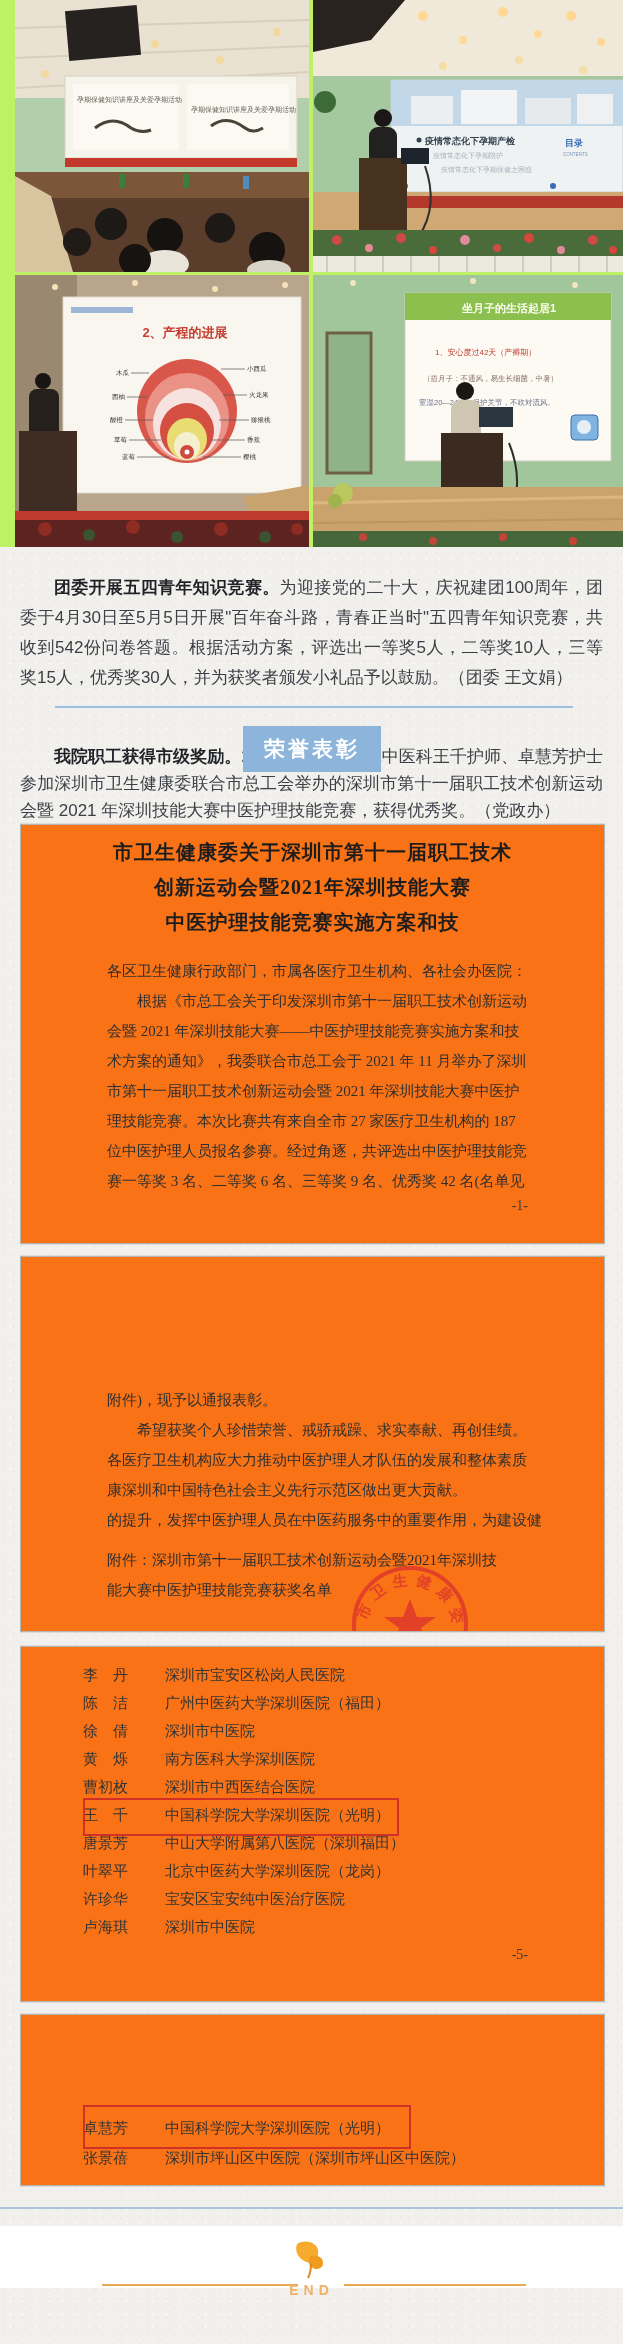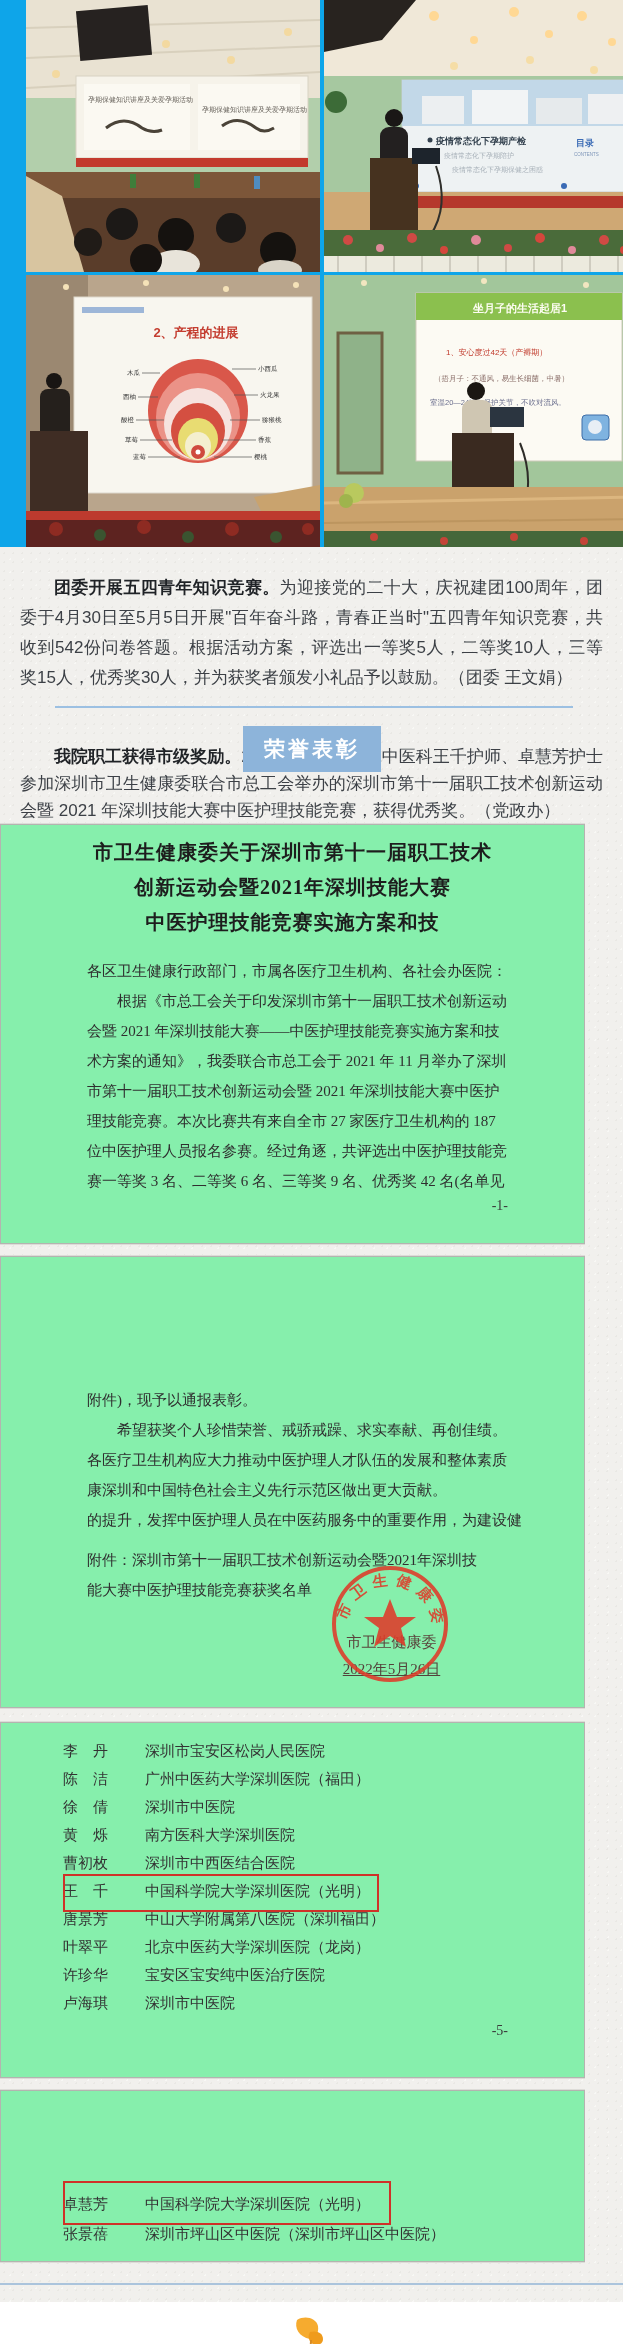--- a/index.html
+++ b/index.html
@@ -7,46 +7,46 @@
     width:623px;height:2344px;overflow:hidden;position:relative;
     font-family:"Liberation Sans",sans-serif;
     background-color:#f1f0ed;
     background-image:radial-gradient(#e9e8e4 1px, transparent 1px),
                      radial-gradient(#f8f8f5 1px, transparent 1px);
     background-size:9px 9px,13px 13px;background-position:0 0,4px 7px;
   }
   
   .photo-grid{
     display:grid;grid-template-columns:294px 310px;grid-template-rows:272px 272px;
-    gap:3px 4px;padding-left:26px;background:#0ea5e9;height:547px;box-sizing:border-box;
+    gap:3px 4px;padding-left:15px;background:#bef264;height:547px;box-sizing:border-box;
   }
   .photo{overflow:hidden;position:relative;}
   .photo svg{display:block;width:100%;height:100%;}
   
   .para{margin:0 20px;color:#3c4046;text-align:justify;overflow:hidden;}
   .para .lead{font-weight:bold;color:#1f2226;}
   .para1{margin-top:26px;font-size:17px;line-height:30px;height:120px;text-indent:2em;}
   .para2{margin-top:12px;font-size:17px;line-height:27px;height:81px;text-indent:2em;}
   
   .badge-row{position:relative;height:48px;margin-top:-10px;}
   .badge-row .rule{position:absolute;left:55px;right:50px;top:23px;height:2px;background:#9cc0e2;}
   .badge{
     position:absolute;left:243px;top:1px;width:138px;height:46px;background:#8db4da;
     color:#ffffff;font-size:21px;font-weight:bold;letter-spacing:3px;
     display:flex;align-items:center;justify-content:center;margin-top:42px;
   }
   
   .scan{
-    position:relative;width:585px;background:#86efac;
+    position:relative;width:585px;margin-left:20px;background:#f97316;
     border:1px solid #b4b4b0;box-sizing:border-box;overflow:hidden;
     font-family:"Liberation Serif",serif;color:#2f2f2f;
     box-shadow:0 1px 0 #dddcd8,0 -1px 0 #dddcd8;
   }
   .scan-1{height:420px;}
-  .scan-2{height:452px;margin-top:12px;}
+  .scan-2{height:376px;margin-top:12px;}
   .scan-3{height:356px;margin-top:14px;}
   .scan-4{height:172px;margin-top:12px;}
   .doc-title{padding-top:10px;text-align:center;font-weight:bold;font-size:20px;line-height:35px;color:#1d1d1d;letter-spacing:1px;}
   .doc-body{margin:16px 56px 0 86px;font-size:15px;line-height:30px;text-align:justify;}
   .doc-body .ind{text-indent:2em;}
   .attach{margin:10px 56px 0 86px;font-size:15px;line-height:30px;}
   .page-no{text-align:right;margin:2px 76px 0 0;font-size:14px;color:#3a3a3a;}
   .page-no5{margin-top:6px;}
   
   .winner-list{padding-top:14px;}

